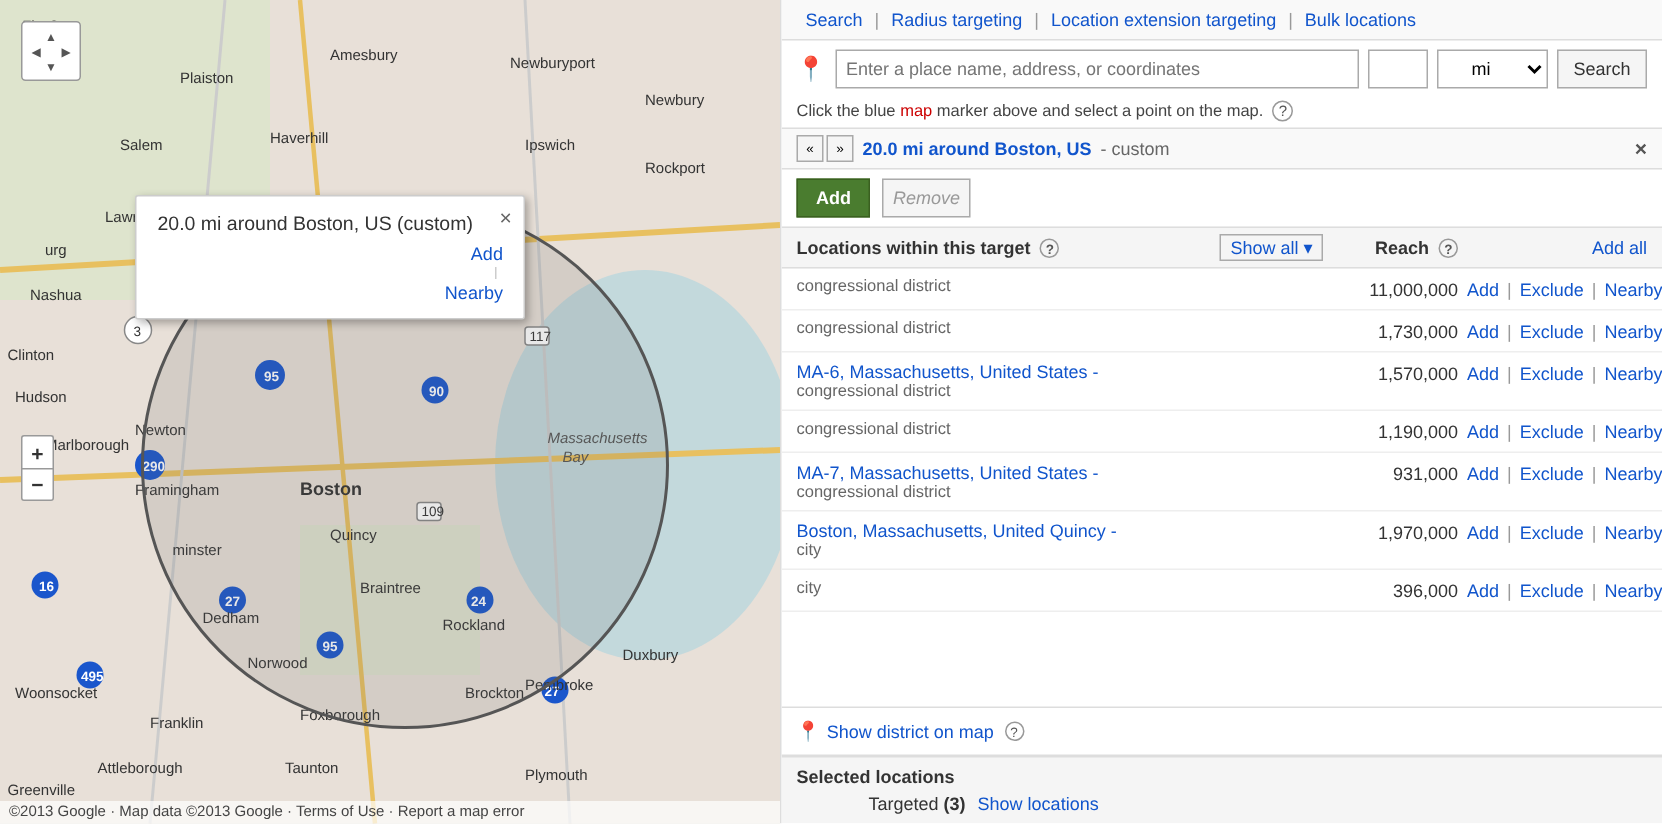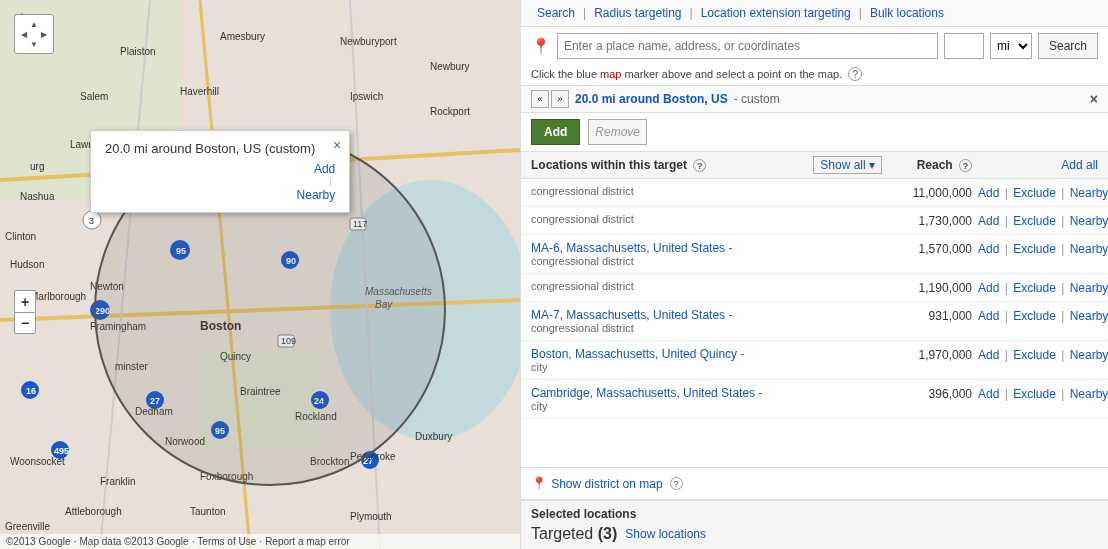--- a/index.html
+++ b/index.html
@@ -190,21 +190,21 @@
       height: 26px;
       border: 1px solid #aaa;
       padding: 0 4px;
       font-size: 12px;
       text-align: center;
     }
     .unit-select {
       height: 26px;
       border: 1px solid #aaa;
       font-size: 12px;
-      padding: 0 2px;
+      padding: 0 18px;
       background: white;
       cursor: pointer;
     }
     .search-btn {
       height: 26px;
       padding: 0 10px;
       background: #f5f5f5;
       border: 1px solid #aaa;
       font-size: 12px;
       cursor: pointer;
@@ -436,22 +436,23 @@
       font-weight: bold;
       color: #333;
       margin-bottom: 4px;
     }
     .selected-row {
       display: flex;
       align-items: center;
       gap: 8px;
     }
     .targeted-label {
-      font-size: 16px;
+      font-size: 12px;
       color: #333;
+      margin-left: 48px;
     }
     .targeted-count {
       font-weight: bold;
     }
     .show-locations-link {
       color: #1155cc;
       font-size: 12px;
       cursor: pointer;
     }
 
@@ -728,21 +729,20 @@
       <div class="location-actions">
         <span class="action-link">Add</span>
         <span class="action-sep">|</span>
         <span class="action-link">Exclude</span>
         <span class="action-sep">|</span>
         <span class="action-link">Nearby</span>
       </div>
     </div>
       <div class="location-row">
       <div class="location-info">
-        <div class="location-name">Cambridge, Massachusetts, United States -</div>
         <div class="location-type">city</div>
       </div>
       <div class="location-reach">396,000</div>
       <div class="location-actions">
         <span class="action-link">Add</span>
         <span class="action-sep">|</span>
         <span class="action-link">Exclude</span>
         <span class="action-sep">|</span>
         <span class="action-link">Nearby</span>
       </div>

